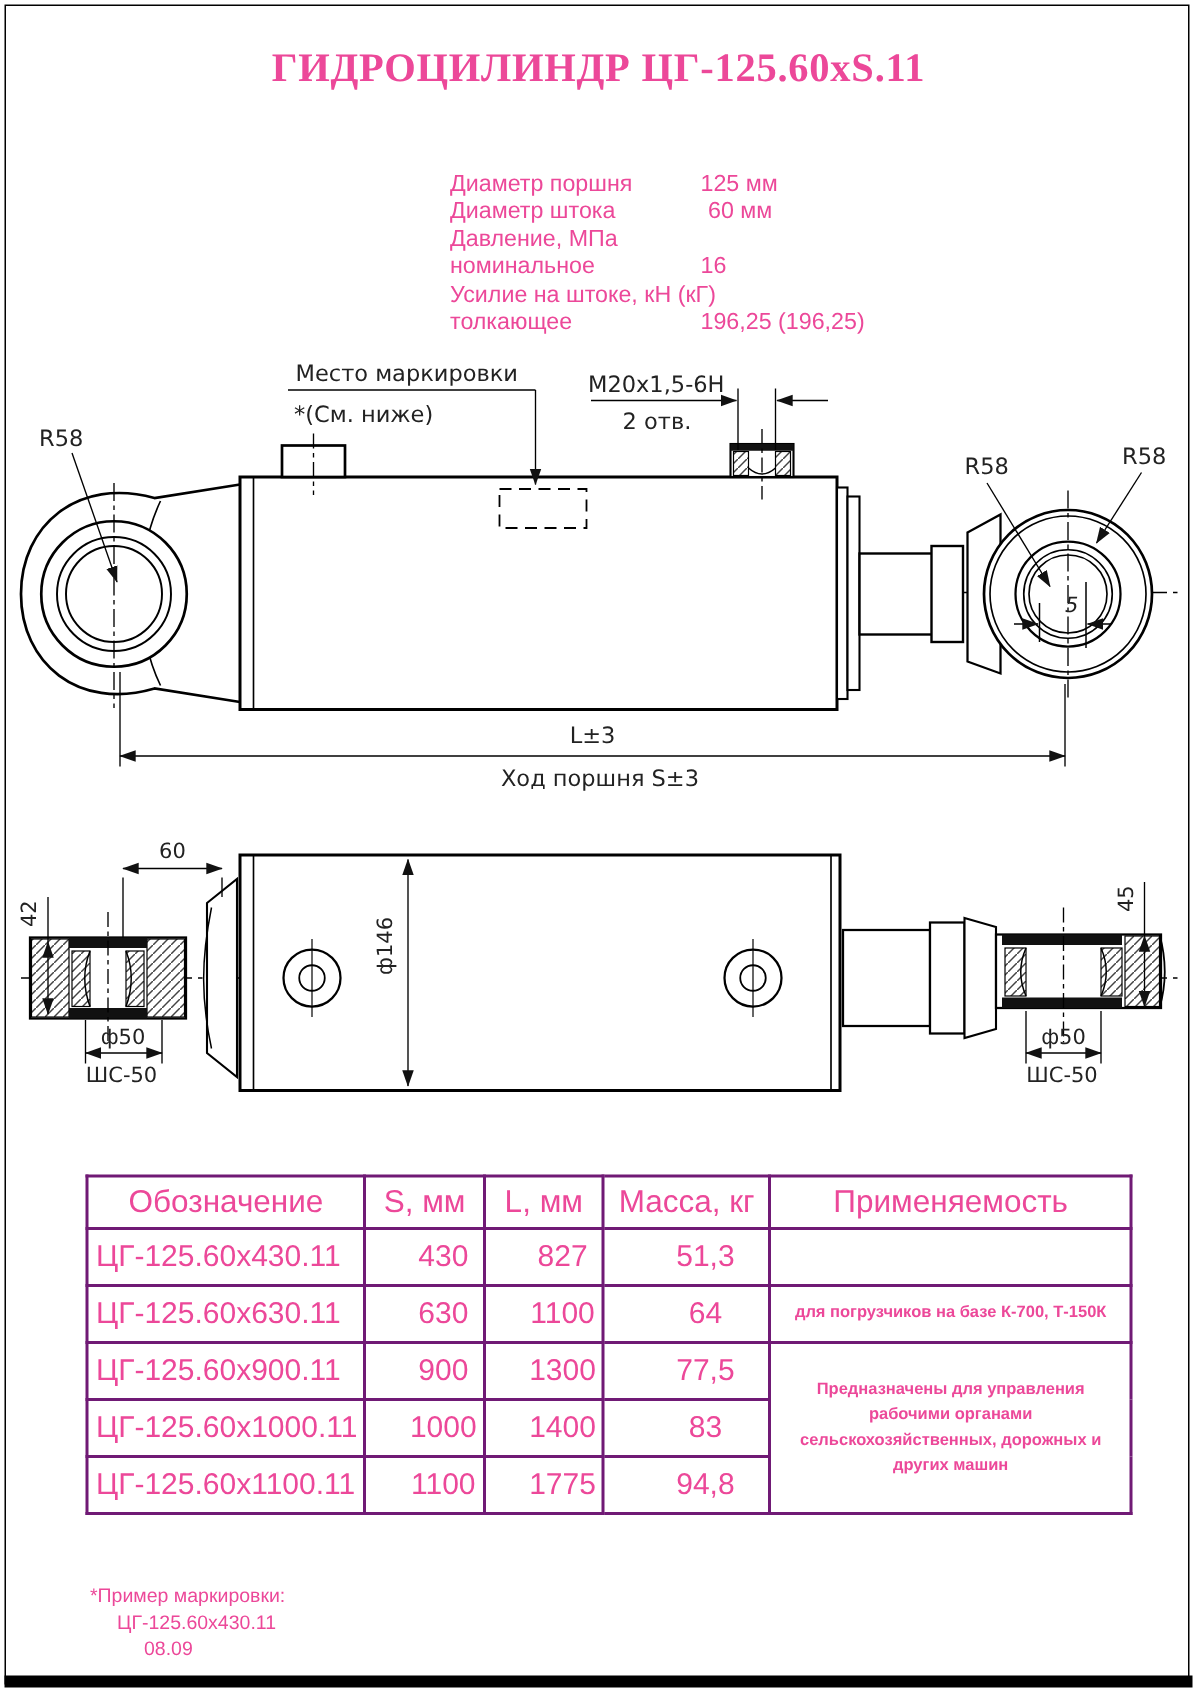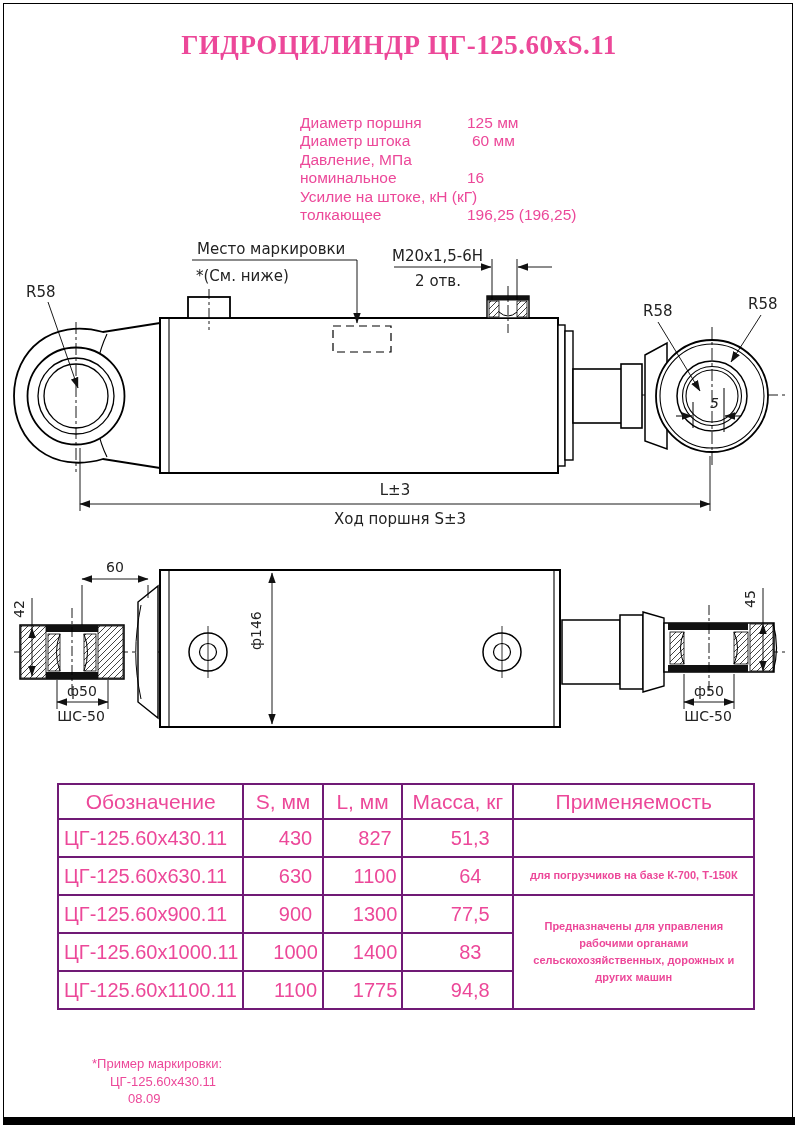--- a/index.html
+++ b/index.html
@@ -18,21 +18,21 @@
   .dwg-text{font-family:"DejaVu Sans",sans-serif;font-size:14px;fill:#222;}
   .dwg-text-lg{font-family:"DejaVu Sans",sans-serif;font-size:15px;fill:#222;}
   
   #spec-table{position:absolute;left:57px;top:783px;border-collapse:collapse;table-layout:fixed;}
   #spec-table td,#spec-table th{border:2px solid #701a75;padding:0 4px;box-sizing:border-box;overflow:hidden;}
   #spec-table th{font-size:21px;font-weight:normal;height:35px;}
   #spec-table td{font-size:20px;text-align:center;height:38px;padding-left:29px;}
   #spec-table td.desig{text-align:left;padding-left:5px;}
   #spec-table td.apply{font-size:11px;font-weight:bold;text-align:center;line-height:1.55;padding:0 3px;}
   
-  #footer{position:absolute;left:60px;top:1055px;font-size:13px;line-height:17.5px;margin-left:32px;}
+  #footer{position:absolute;left:60px;top:1055px;font-size:13px;line-height:17.5px;}
   #footer div:nth-child(2){padding-left:18px;}
   #footer div:nth-child(3){padding-left:36px;}
 </style>
 </head>
 <body>
 
 <div id="page">
   <div id="frame"></div>
   <div id="bottombar"></div>
 

